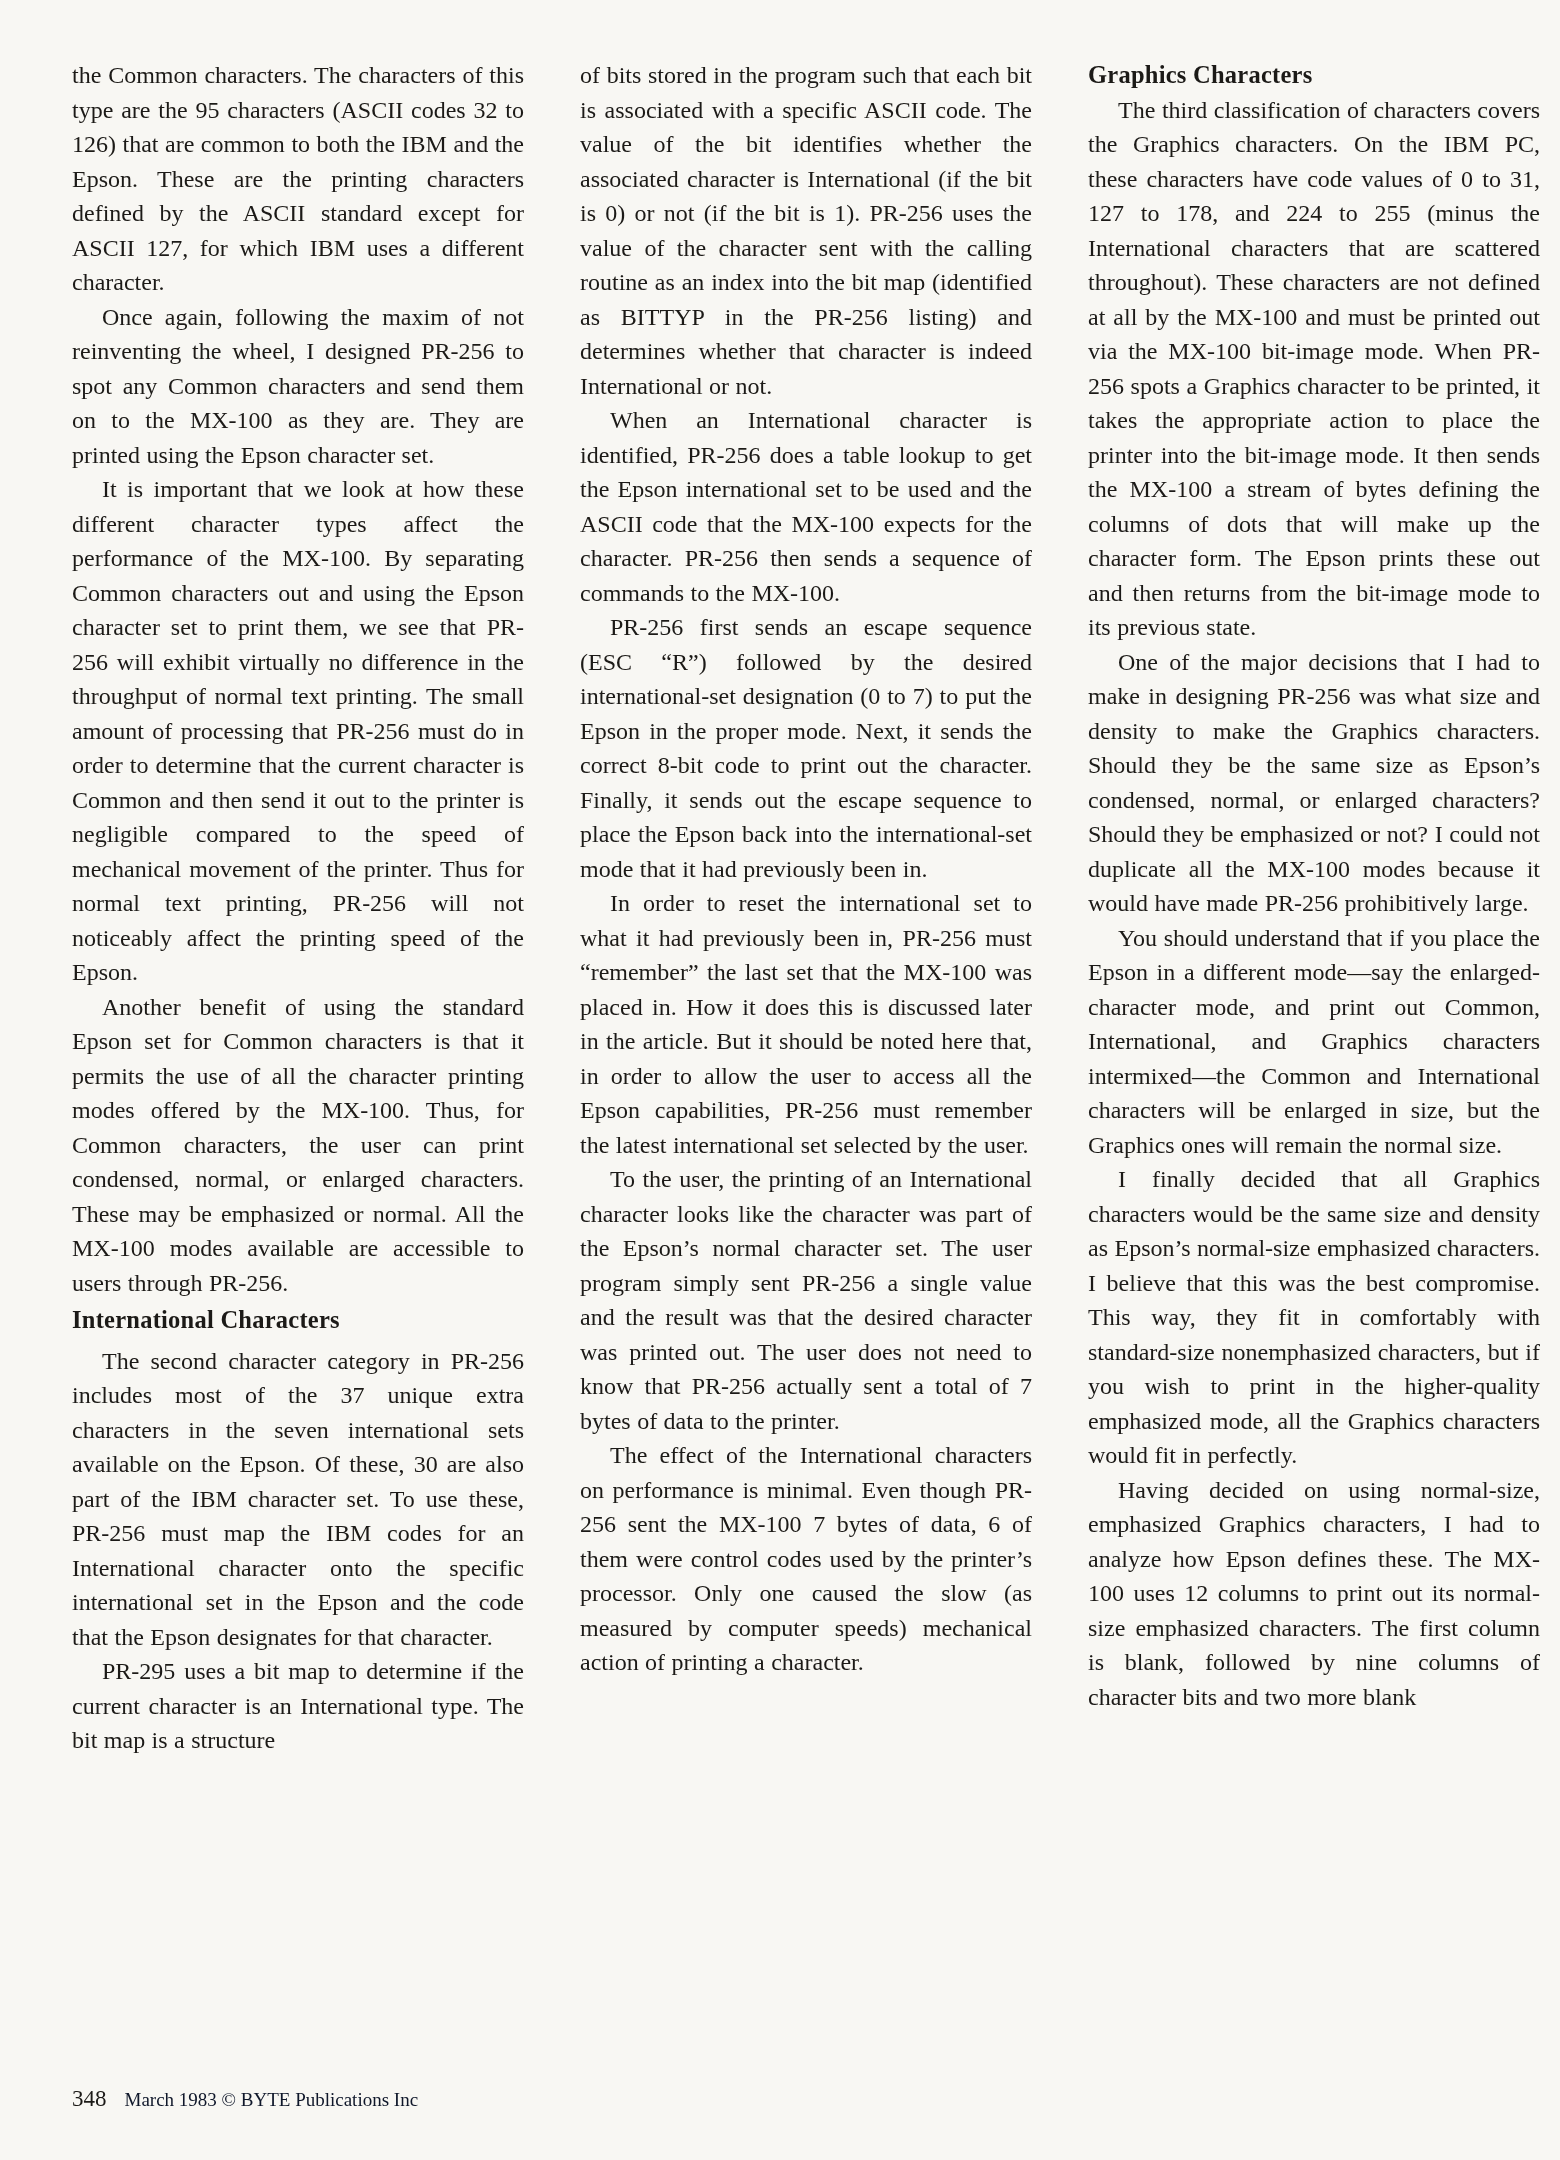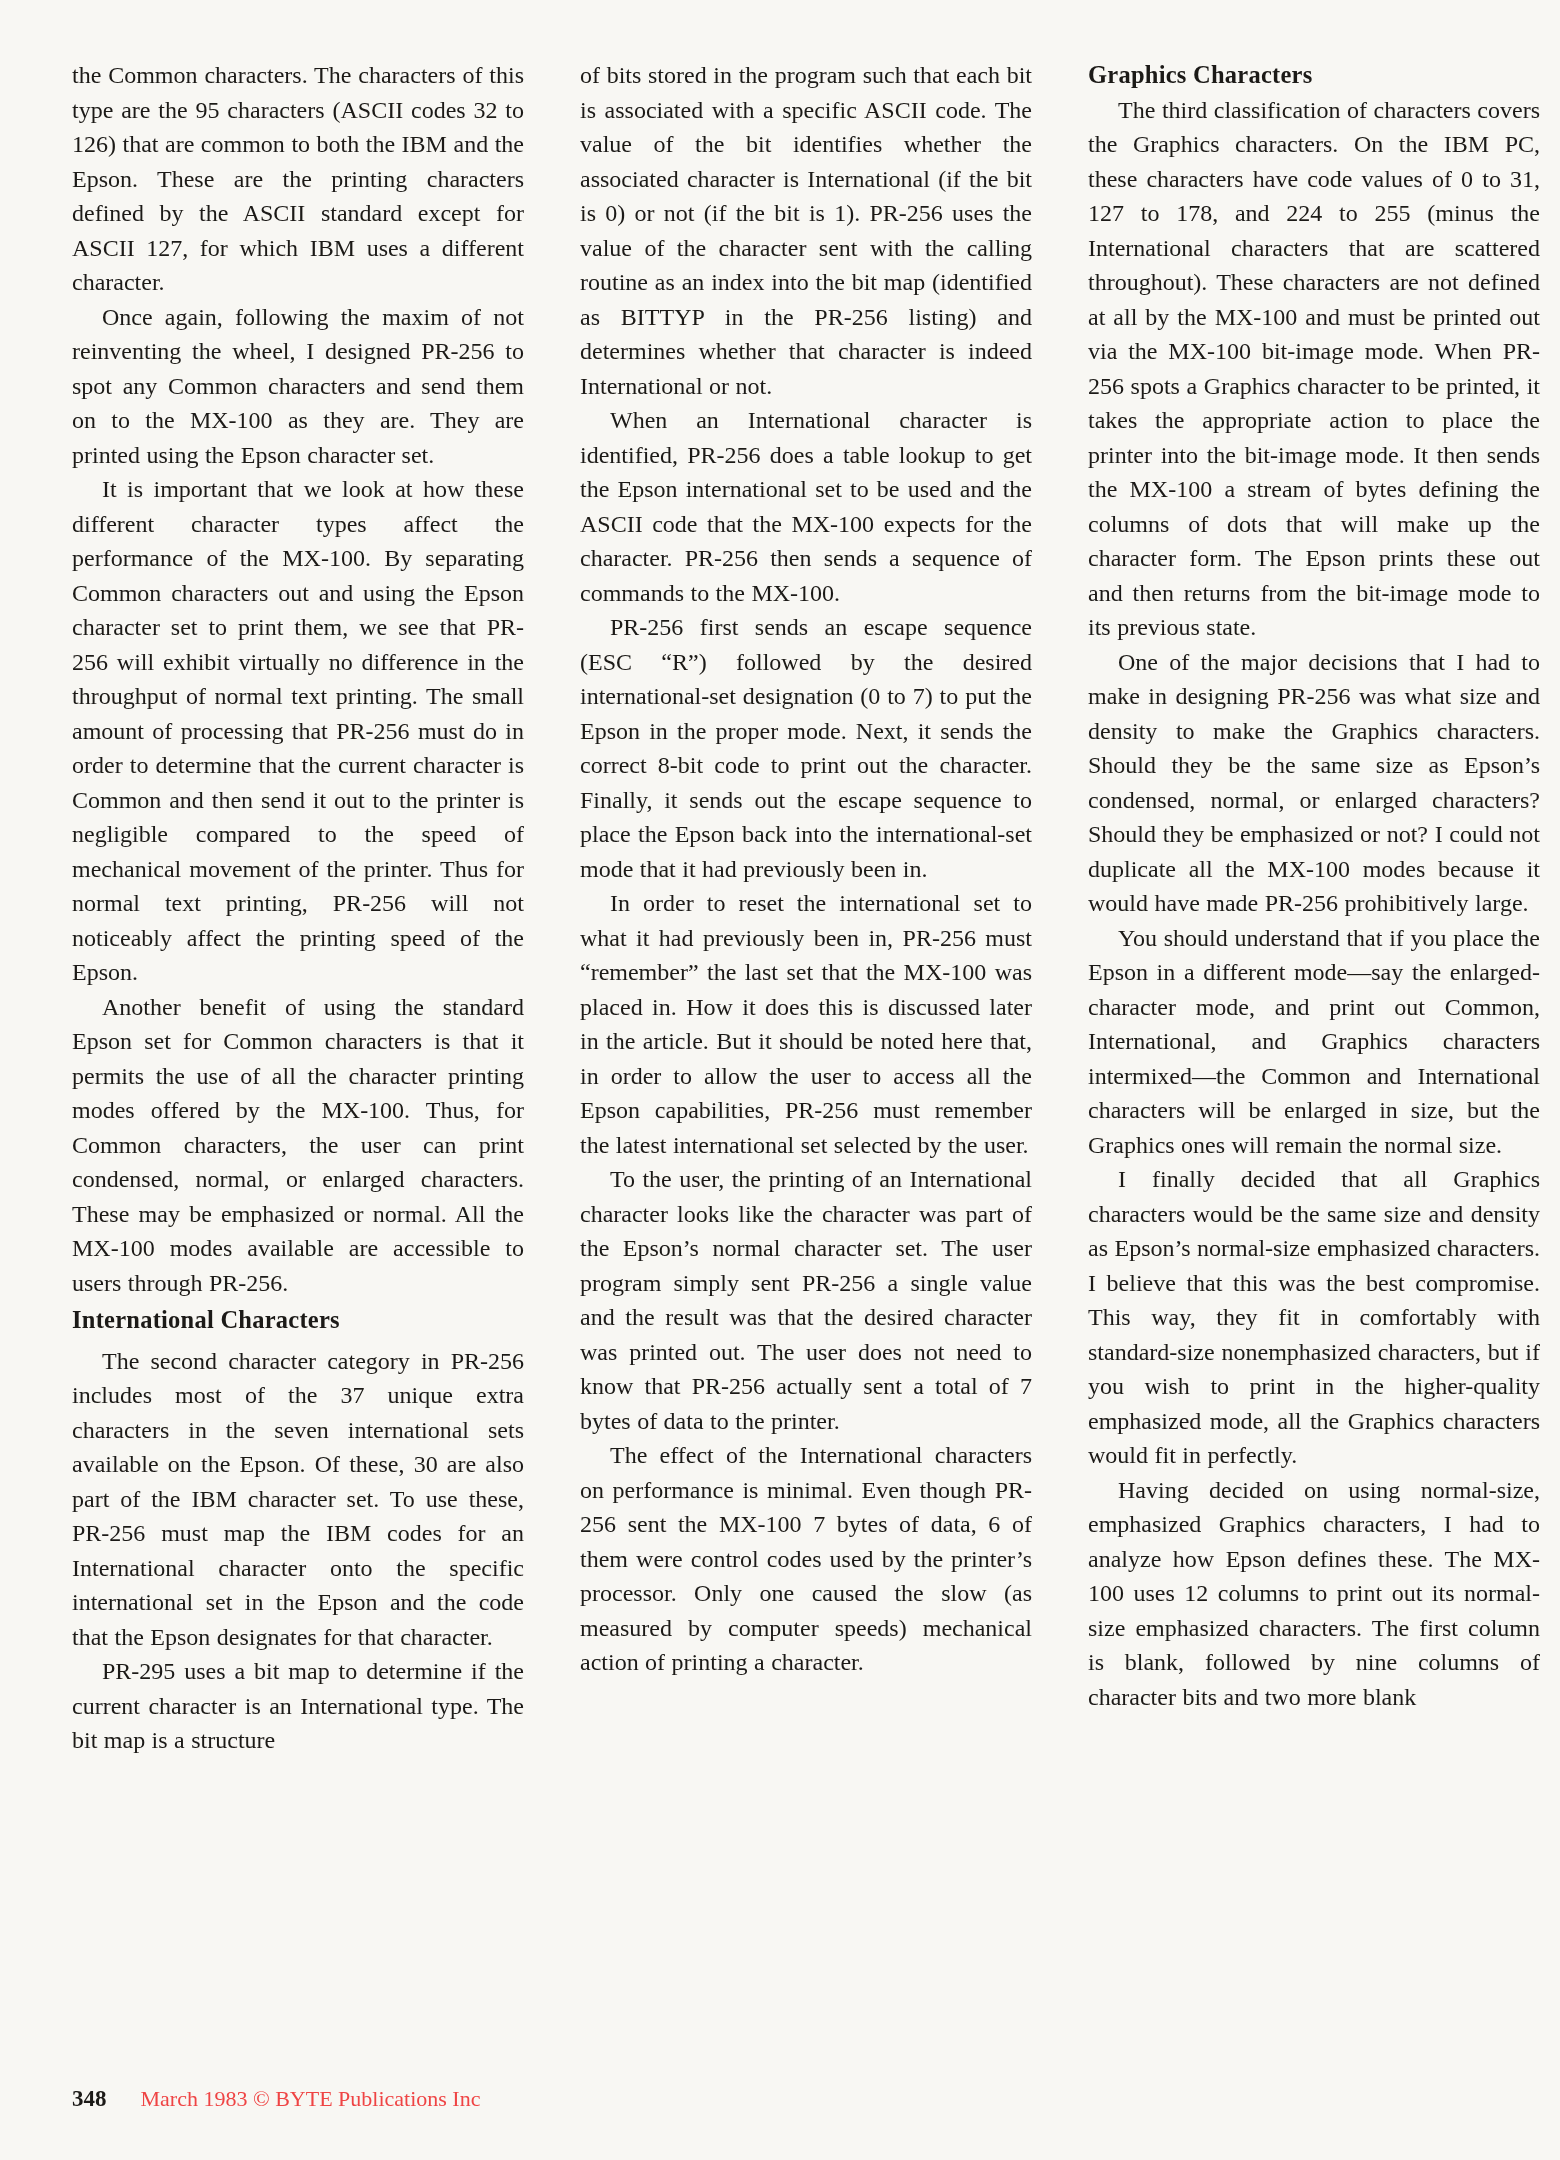--- a/index.html
+++ b/index.html
@@ -57,27 +57,27 @@
     margin: 0;
   }
   .footer {
     position: absolute;
     left: 72px;
     top: 2086px;
     display: flex;
     align-items: baseline;
   }
   .footer .pagenum {
-    font-weight: 700;
+    font-weight: 400;
     font-size: 23px;
   }
   .footer .credit {
-    margin-left: 34px;
-    font-size: 22px;
-    color: #ef4444;
+    margin-left: 18px;
+    font-size: 19px;
+    color: #0f172a;
   }
 </style>
 </head>
 <body>
 
 <div class="page">
 
   <div class="columns">
 
     <div class="col">

